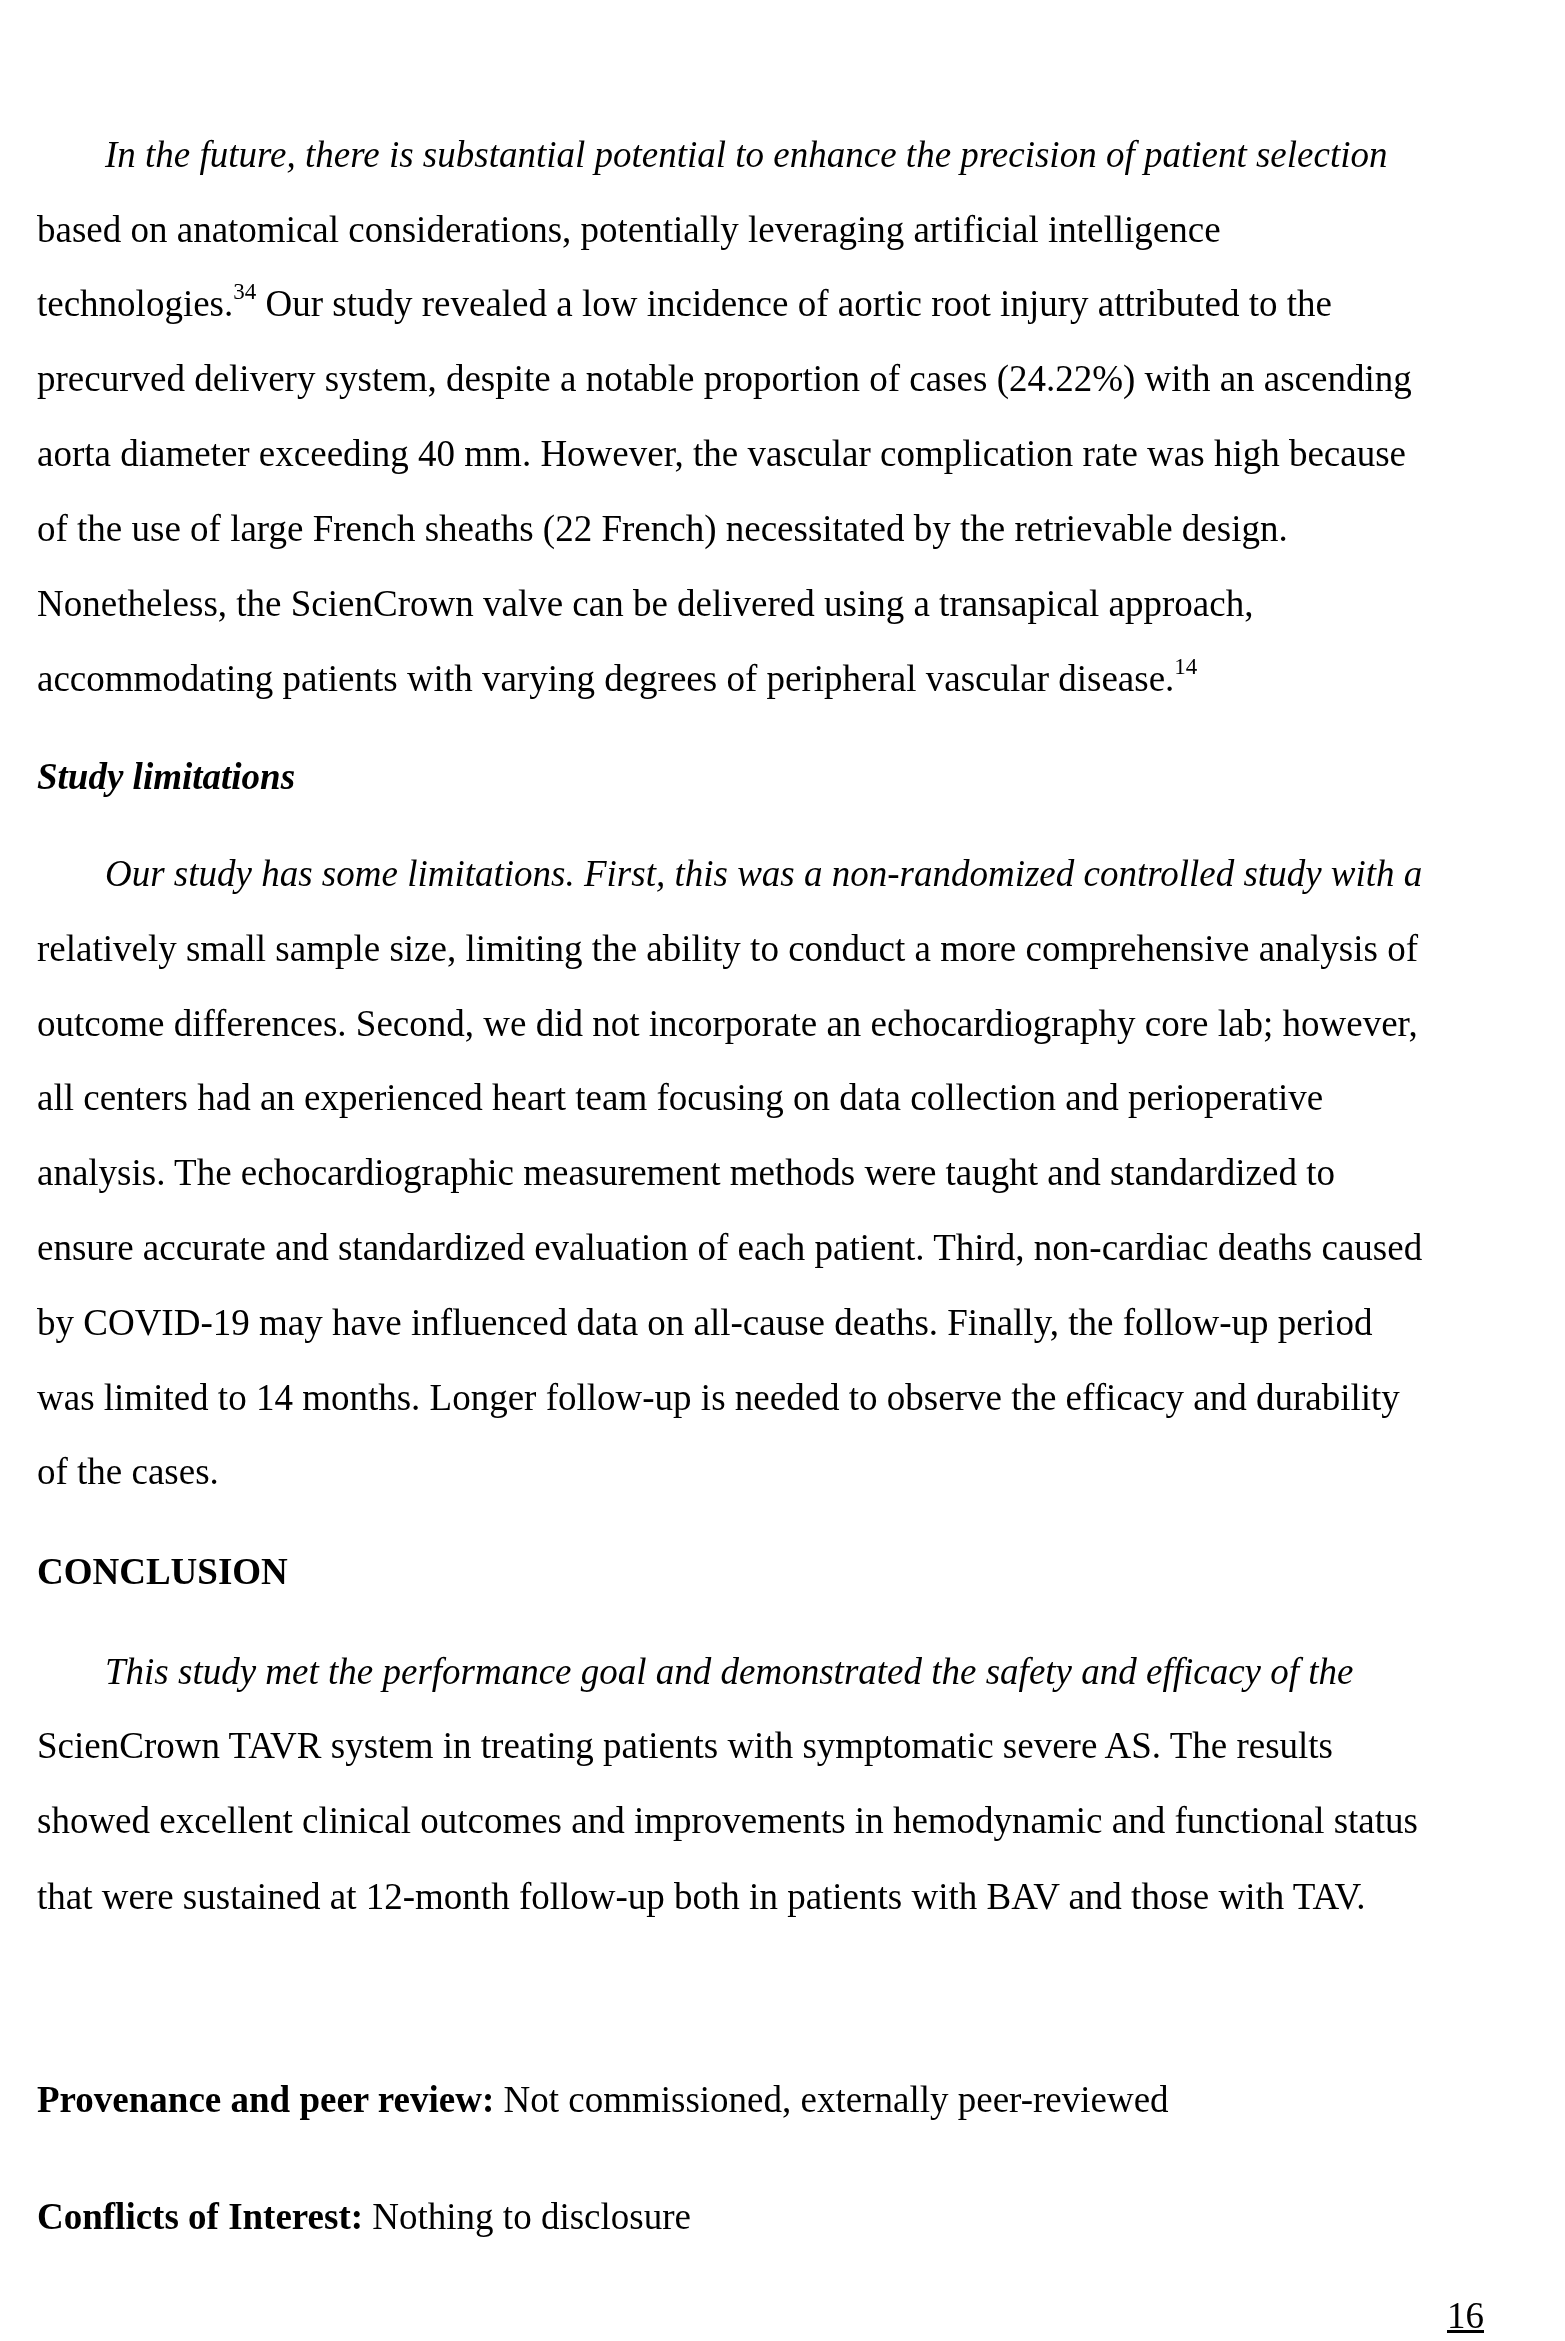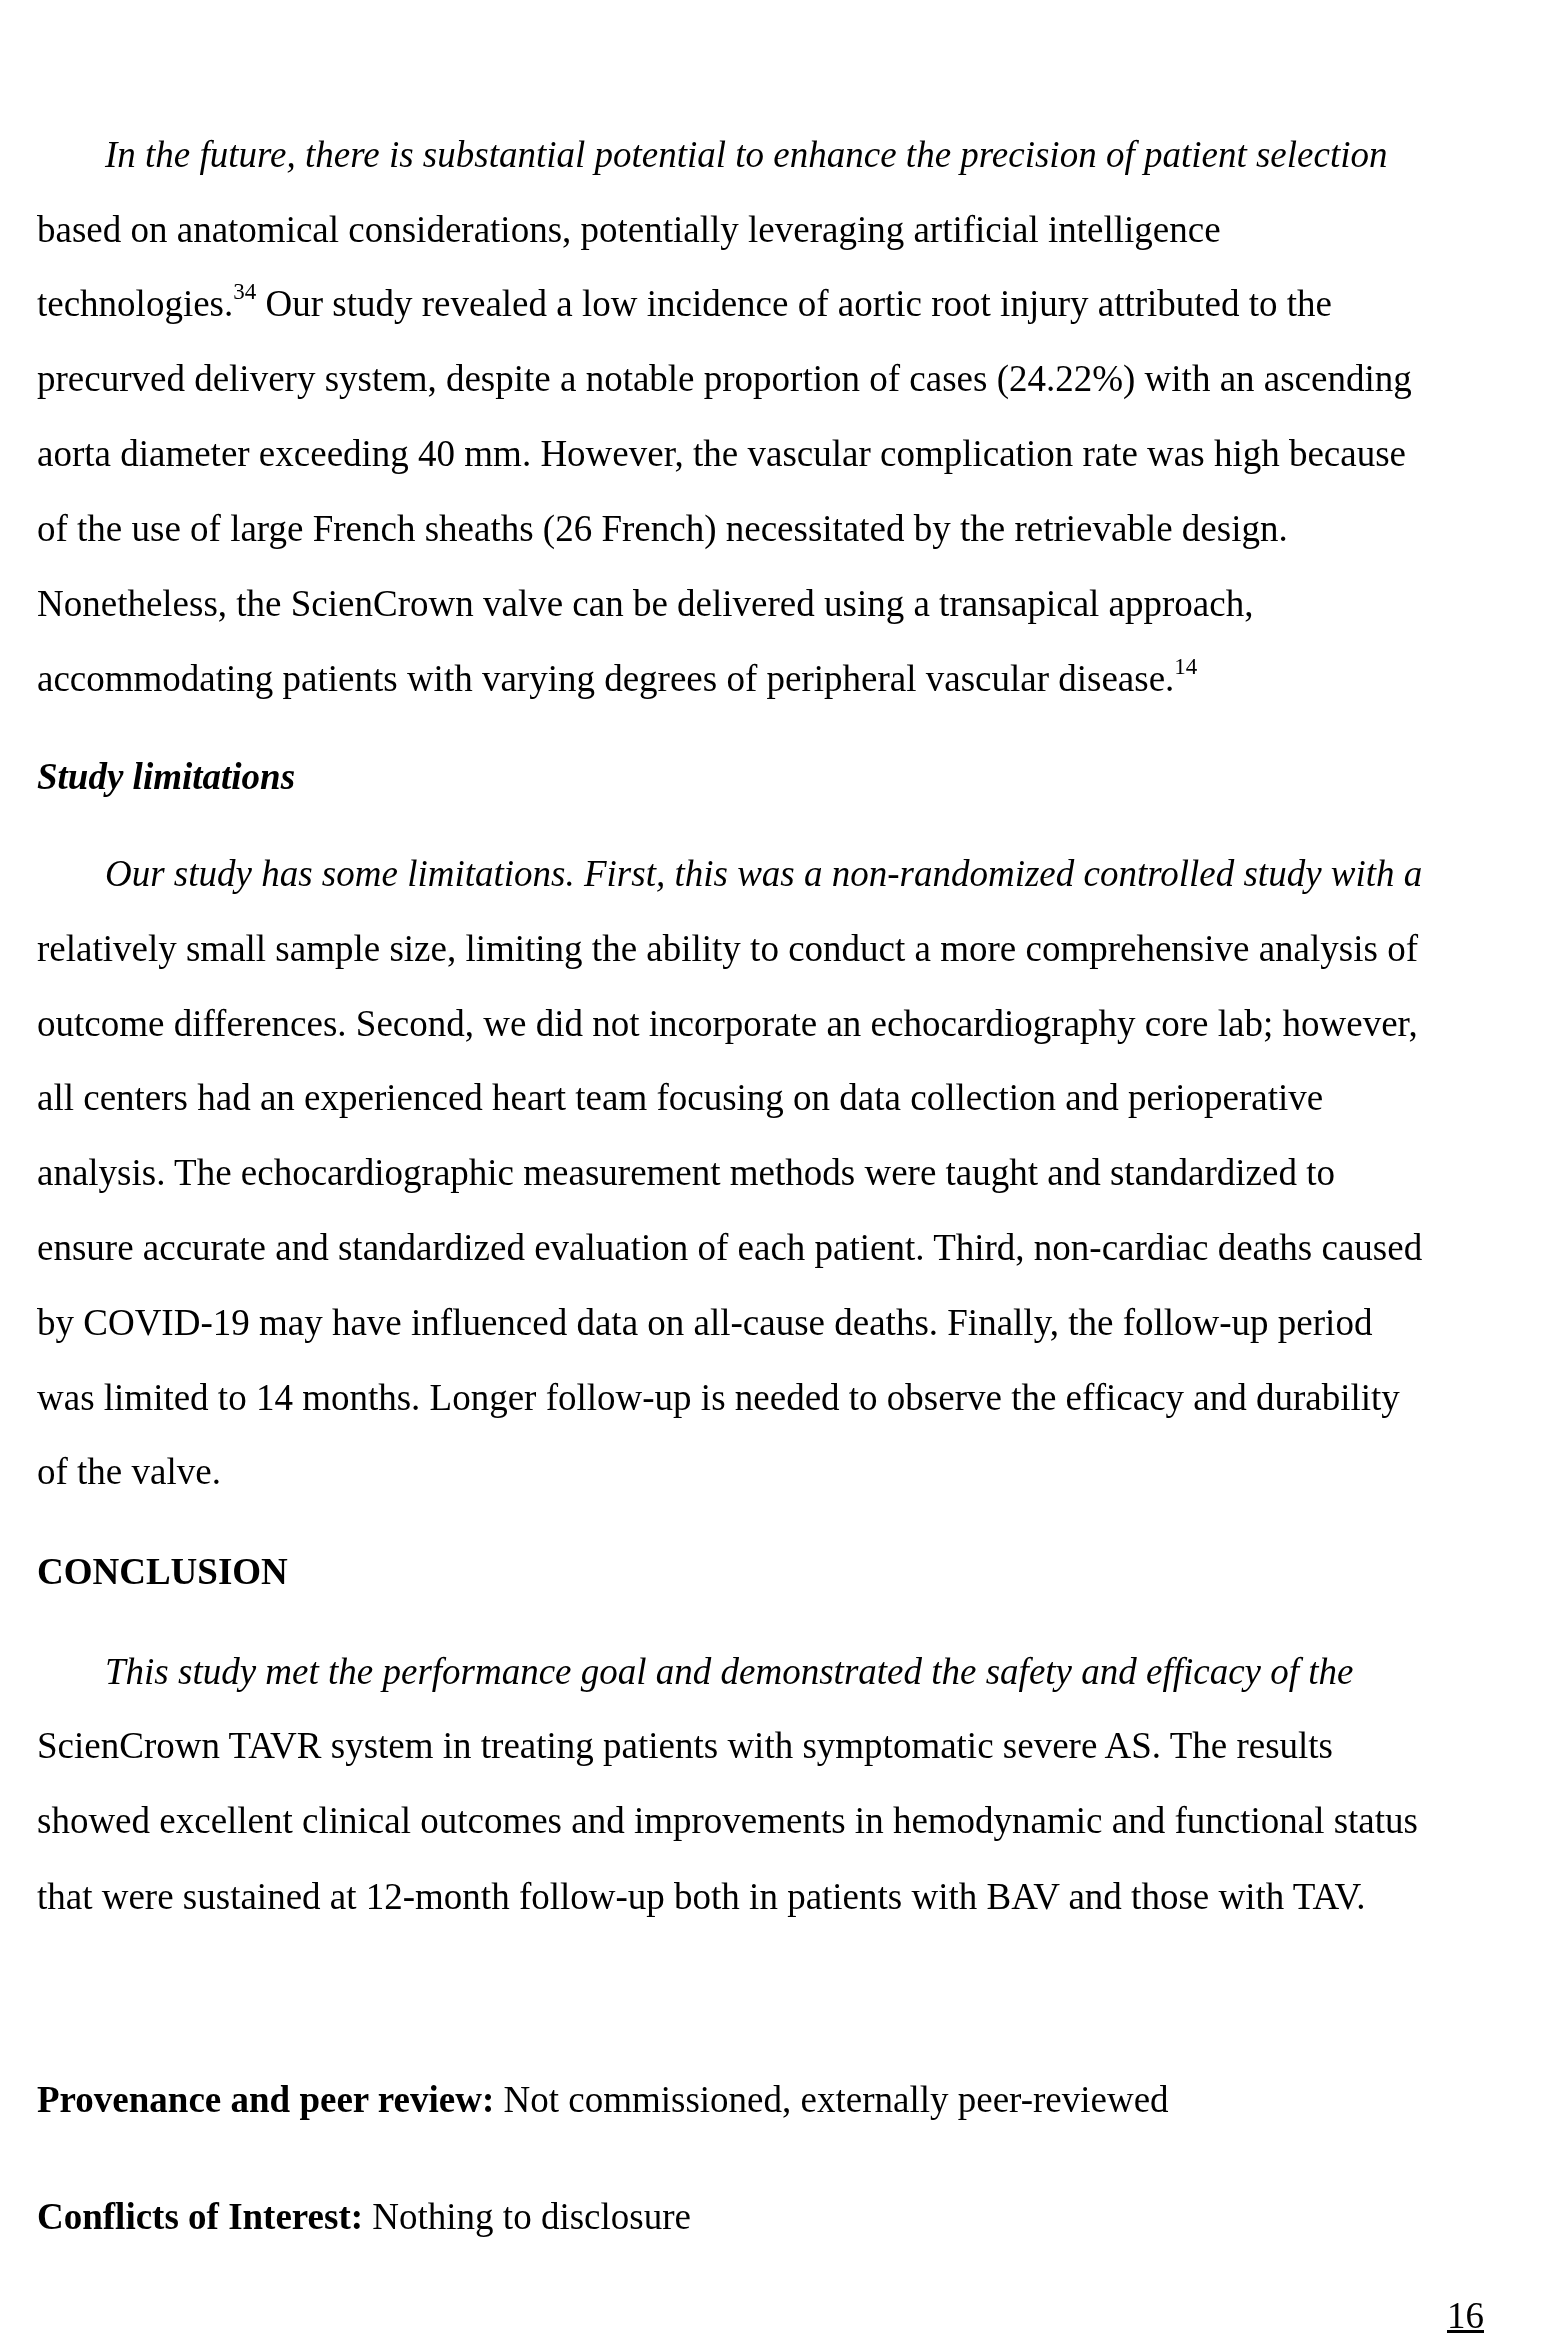--- a/index.html
+++ b/index.html
@@ -15,37 +15,37 @@
 </style>
 </head>
 <body>
 
 <div>
   <div class="ln indent" style="top:136px">In the future, there is substantial potential to enhance the precision of patient selection</div>
   <div class="ln" style="top:211px">based on anatomical considerations, potentially leveraging artificial intelligence</div>
   <div class="ln" style="top:285px"><span>technologies.</span><sup>34</sup><span> Our study revealed a low incidence of aortic root injury attributed to the</span></div>
   <div class="ln" style="top:360px">precurved delivery system, despite a notable proportion of cases (24.22%) with an ascending</div>
   <div class="ln" style="top:435px">aorta diameter exceeding 40 mm. However, the vascular complication rate was high because</div>
-  <div class="ln" style="top:510px">of the use of large French sheaths (26 French) necessitated by the retrievable design.</div>
+  <div class="ln" style="top:510px">of the use of large French sheaths (22 French) necessitated by the retrievable design.</div>
   <div class="ln" style="top:585px">Nonetheless, the ScienCrown valve can be delivered using a transapical approach,</div>
   <div class="ln" style="top:660px"><span>accommodating patients with varying degrees of peripheral vascular disease.</span><sup>14</sup></div>
 </div>
 
 <div class="ln h-italic" style="top:758px">Study limitations</div>
 
 <div>
   <div class="ln indent" style="top:855px">Our study has some limitations. First, this was a non-randomized controlled study with a</div>
   <div class="ln" style="top:930px">relatively small sample size, limiting the ability to conduct a more comprehensive analysis of</div>
   <div class="ln" style="top:1005px">outcome differences. Second, we did not incorporate an echocardiography core lab; however,</div>
   <div class="ln" style="top:1079px">all centers had an experienced heart team focusing on data collection and perioperative</div>
   <div class="ln" style="top:1154px">analysis. The echocardiographic measurement methods were taught and standardized to</div>
   <div class="ln" style="top:1229px">ensure accurate and standardized evaluation of each patient. Third, non-cardiac deaths caused</div>
   <div class="ln" style="top:1304px">by COVID-19 may have influenced data on all-cause deaths. Finally, the follow-up period</div>
   <div class="ln" style="top:1379px">was limited to 14 months. Longer follow-up is needed to observe the efficacy and durability</div>
-  <div class="ln" style="top:1453px">of the valve.</div>
+  <div class="ln" style="top:1453px">of the cases.</div>
 </div>
 
 <div class="ln h-bold" style="top:1553px">CONCLUSION</div>
 
 <div>
   <div class="ln indent" style="top:1653px">This study met the performance goal and demonstrated the safety and efficacy of the</div>
   <div class="ln" style="top:1727px">ScienCrown TAVR system in treating patients with symptomatic severe AS. The results</div>
   <div class="ln" style="top:1802px">showed excellent clinical outcomes and improvements in hemodynamic and functional status</div>
   <div class="ln" style="top:1878px">that were sustained at 12-month follow-up both in patients with BAV and those with TAV.</div>
 </div>

